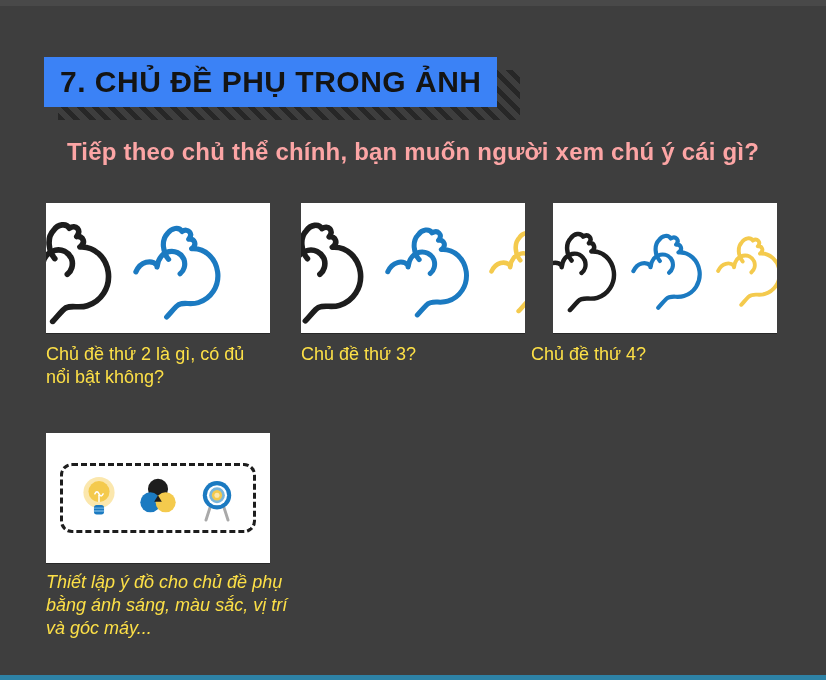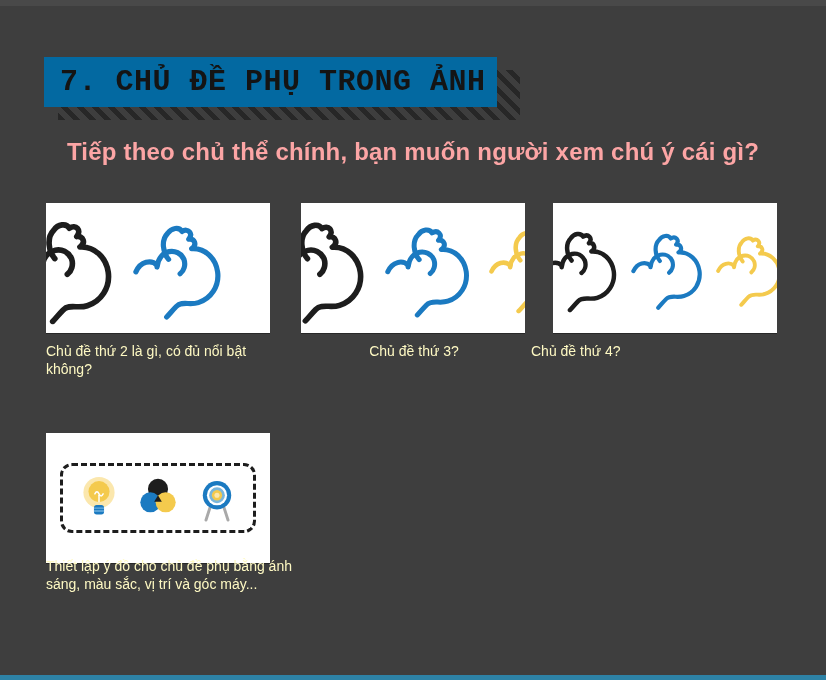--- a/index.html
+++ b/index.html
@@ -12,22 +12,22 @@
   .bottom-accent{position:absolute;bottom:0;left:0;width:826px;height:5px;background:#2d82a6;}
 
   
   .title-hatch{
     position:absolute;left:58px;top:70px;width:462px;height:50px;
     background:repeating-linear-gradient(45deg,#272727 0,#272727 5px,rgba(0,0,0,0) 5px,rgba(0,0,0,0) 11px);
     z-index:1;
   }
   .title-box{
     position:absolute;left:44px;top:57px;width:453px;height:50px;
-    background:#0369a1;z-index:2;
-    display:flex;align-items:center;font-family:Liberation Mono, monospace;
+    background:#3b82f6;z-index:2;
+    display:flex;align-items:center;
   }
   .title-box span{
     padding-left:16px;font-size:30px;font-weight:bold;color:#141414;letter-spacing:.5px;white-space:nowrap;
   }
 
   .subtitle{
     position:absolute;left:0;top:138px;width:826px;text-align:center;
     font-size:24px;font-weight:bold;color:#fca5a5;letter-spacing:.2px;
   }
 
@@ -41,37 +41,37 @@
   .panel-0{left:46px;top:203px;}
   .panel-1{left:301px;top:203px;}
   .panel-2{left:553px;top:203px;}
   .panel-0 .arms svg:first-child{margin-left:-30px;}
   .panel-1 .arms svg:first-child{margin-left:-32px;}
   .panel-2 .arms{gap:4px;}
   .panel-2 .arms svg:first-child{margin-left:-12px;}
   .arm{flex:0 0 auto;}
 
   .caption{
-    position:absolute;color:#fef9c3;font-size:14px;line-height:1.28;font-weight:normal;
+    position:absolute;color:#fde047;font-size:18px;line-height:1.28;font-weight:normal;
   }
   .caption-0{left:46px;top:343px;width:226px;}
-  .caption-1{left:301px;top:343px;width:226px;text-align:center;}
+  .caption-1{left:301px;top:343px;width:226px;}
   .caption-2{left:531px;top:343px;width:226px;}
 
   
   .intent-panel{
     position:absolute;left:46px;top:433px;width:224px;height:130px;background:#ffffff;
     display:flex;align-items:center;justify-content:center;
     box-shadow:0 1px 0 rgba(0,0,0,.35);
   }
   .intent-dashed{
     border:3px dashed #1d1d1d;border-radius:12px;
     padding:8px 14px;display:flex;align-items:center;gap:14px;
   }
-  .intent-caption{left:46px;top:558px;width:252px;}
+  .intent-caption{left:46px;top:571px;width:252px;font-style:italic;}
   .hidden-defs{position:absolute;width:0;height:0;overflow:hidden;}
 </style>
 </head>
 <body>
 
 <svg class="hidden-defs" aria-hidden="true">
   <symbol id="arm-shape" viewBox="0 0 104 108">
     <g fill="none" stroke="currentColor" stroke-width="5.4" stroke-linecap="round" stroke-linejoin="round">
       <path d="M3 58 C8 47 19 45 25 51"></path>
       <path d="M25 53 C27 34 47 32 53 45 C55 51 53 57 49 60"></path>

